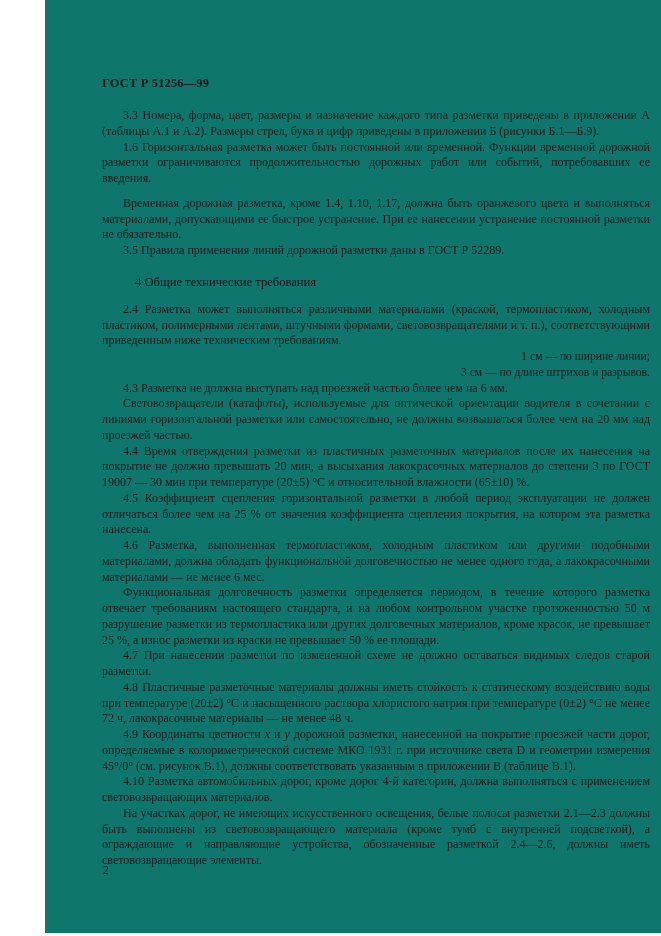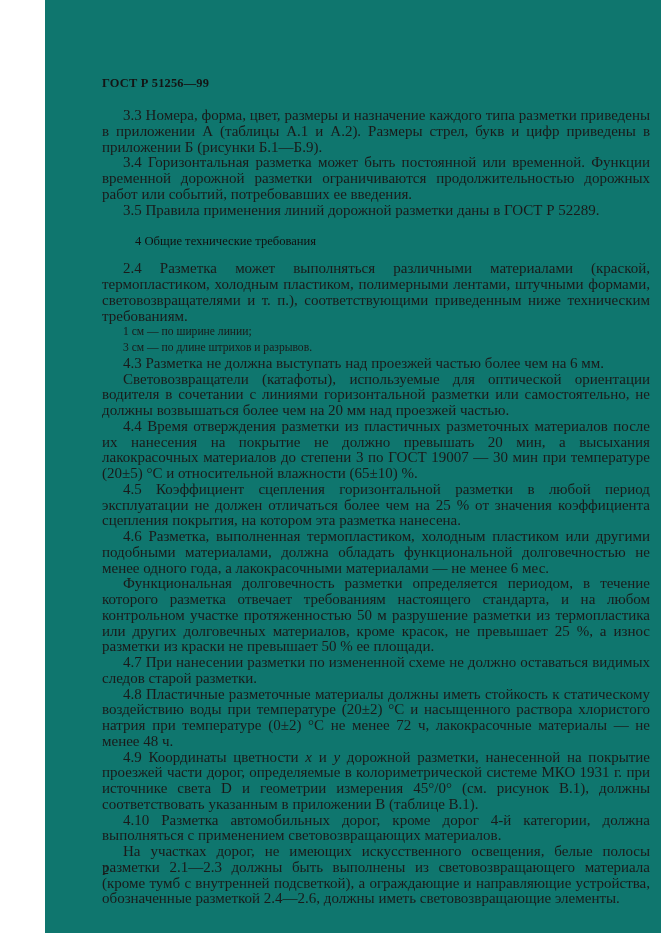--- a/index.html
+++ b/index.html
@@ -28,36 +28,36 @@
     white-space: nowrap;
   }
   .body-block {
     position: absolute;
     left: 57px;
     top: 108px;
     width: 548px;
   }
   p.para {
     margin: 0;
-    font-size: 15px;
+    font-size: 12px;
     line-height: 15.75px;
     text-align: justify;
     text-indent: 21px;
     text-justify: inter-word;
     color: #1a1a1a;
     hyphens: manual;
   }
   p.para.gap-before {
     margin-top: 9px;
   }
   p.listitem {
     margin: 0;
     font-size: 11.6px;
     line-height: 15.75px;
-    text-align: left;
+    text-align: right;
     text-indent: 21px;
     color: #1a1a1a;
   }
   h2.section-head {
     margin: 0;
     padding-top: 15px;
     padding-bottom: 12px;
     font-size: 12.6px;
     font-weight: normal;
     text-indent: 33px;
@@ -80,22 +80,23 @@
 <body>
 
 <div class="page">
 
   <div class="doc-header">ГОСТ Р 51256—99</div>
 
   <div class="body-block">
 
     <p class="para">3.3 Номера,  форма,  цвет,  размеры  и  назначение каждого типа разметки приведены в приложении А (таблицы А.1 и А.2). Размеры  стрел,  букв и цифр приведены в приложении Б (рисунки Б.1—Б.9).</p>
 
-    <p class="para">3.4 Горизонтальная разметка может быть постоянной или временной. Функции временной дорожной разметки ограничиваются продолжительностью дорожных работ или событий, потребовавших ее введения.</p>
+    <p class="para">1.6 Горизонтальная разметка может быть постоянной или временной. Функции временной дорожной разметки ограничиваются продолжительностью дорожных работ или событий, потребовавших ее введения.</p>
 
+    <p class="para gap-before">Временная дорожная разметка, кроме 1.4, 1.10, 1.17, должна быть оранжевого цвета и выполняться материалами, допускающими ее быстрое устранение. При ее нанесении устранение постоянной разметки не обязательно.</p>
 
     <p class="para">3.5 Правила применения линий дорожной разметки даны в ГОСТ Р 52289.</p>
 
     <h2 class="section-head">4 Общие технические требования</h2>
 
     <p class="para">2.4 Разметка может выполняться различными материалами (краской, термопластиком, холодным пластиком, полимерными лентами, штучными формами, световозвращателями и т. п.), соответствующими приведенным ниже техническим требованиям.</p>
 
 
 
     <p class="listitem">1 см — по ширине линии;</p>

